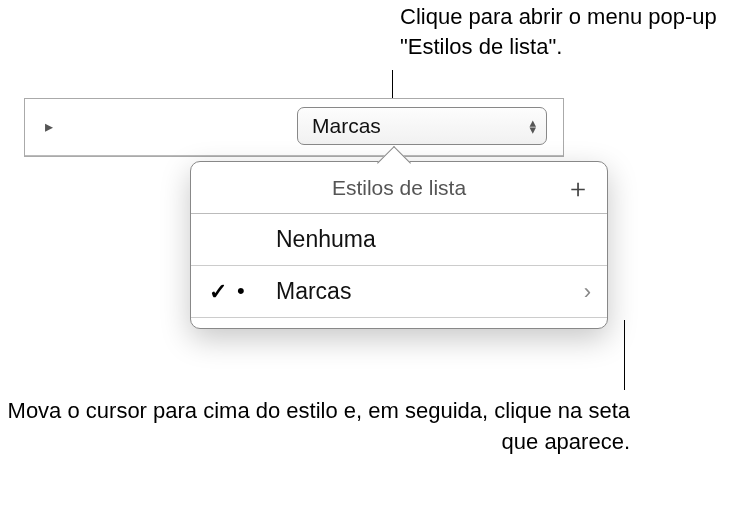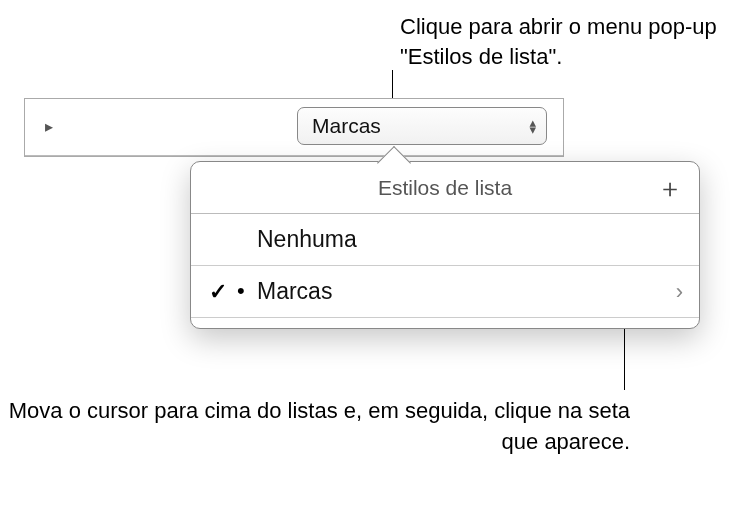--- a/index.html
+++ b/index.html
@@ -10,21 +10,21 @@
     body {
       font-family: -apple-system, "Helvetica Neue", Helvetica, Arial, sans-serif;
       width: 739px;
       height: 508px;
       position: relative;
       background: #fff;
       overflow: hidden;
     }
     .callout-top {
       position: absolute;
-      top: 12px;
+      top: 2px;
       left: 400px;
       font-size: 22px;
       line-height: 1.35;
       color: #000;
       font-weight: 400;
     }
     .callout-line-top {
       position: absolute;
       top: 70px;
       left: 392px;
@@ -91,21 +91,21 @@
       background: #fff;
       border-left: 1.5px solid #888;
       border-top: 1.5px solid #888;
       transform: rotate(45deg);
       z-index: 5;
     }
     .popover {
       position: absolute;
       top: 161px;
       left: 190px;
-      width: 510px;
+      width: 418px;
       background: #fff;
       border: 1.5px solid #888;
       border-radius: 10px;
       box-shadow: 0 10px 30px rgba(0,0,0,0.22);
       z-index: 4;
       overflow: hidden;
     }
     .popover-header {
       height: 52px;
       display: flex;
@@ -127,21 +127,21 @@
       font-size: 26px;
       font-weight: 300;
       color: #444;
       line-height: 1;
     }
     .style-item {
       height: 52px;
       display: flex;
       align-items: center;
       border-bottom: 1.5px solid #ccc;
-      padding-left: 66px;
+      padding-left: 85px;
       font-size: 23px;
       color: #111;
       position: relative;
     }
     .style-item.selected::before {
       content: "✓";
       position: absolute;
       left: 18px;
       font-size: 22px;
       color: #000;
@@ -217,13 +217,13 @@
   </div>
   <div class="style-item selected">
     <span class="bullet-dot">•</span>
     <span>Marcas</span>
     <span class="arrow-right">›</span>
   </div>
   <div class="popover-footer-line"></div>
 </div>
 
 <div class="callout-line-bottom"></div>
-<div class="callout-bottom">Mova o cursor para cima do listas e, em seguida, clique na seta que aparece.</div>
+<div class="callout-bottom">Mova o cursor para cima do estilo e, em seguida, clique na seta que aparece.</div>
 
 </body></html>

